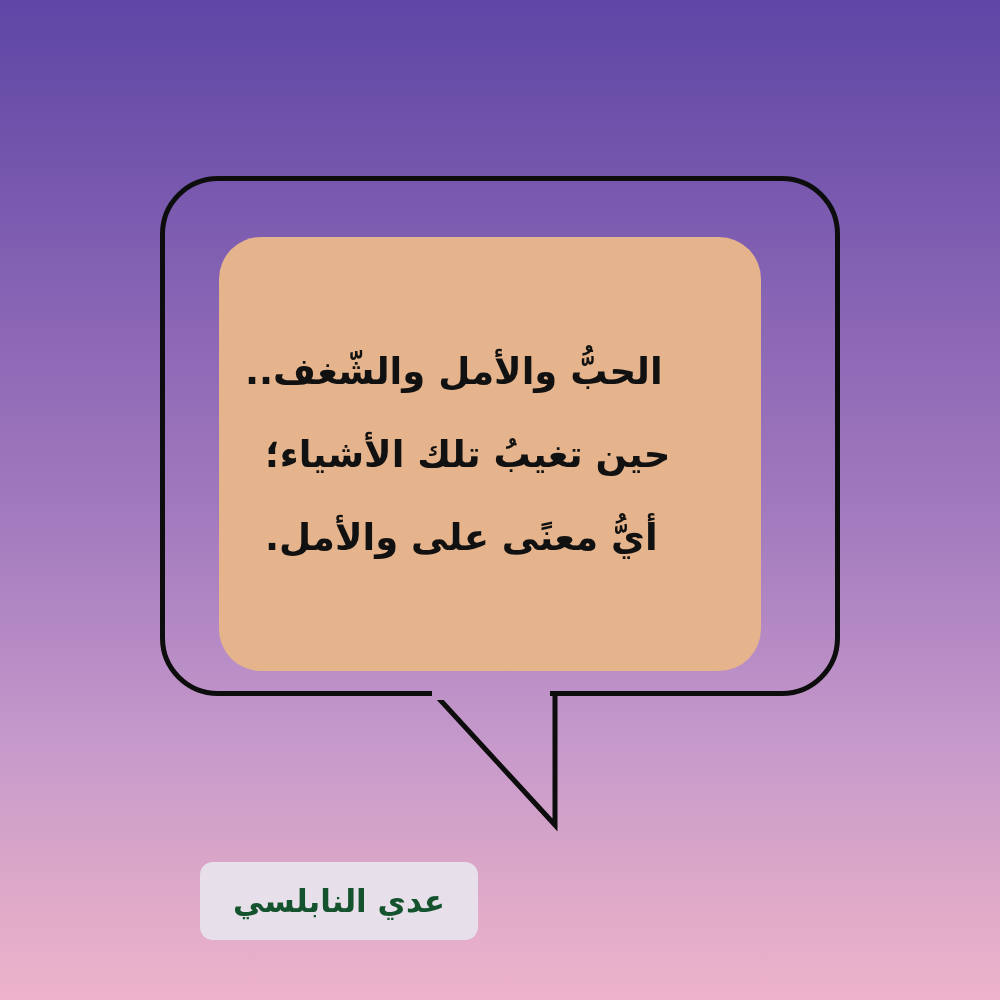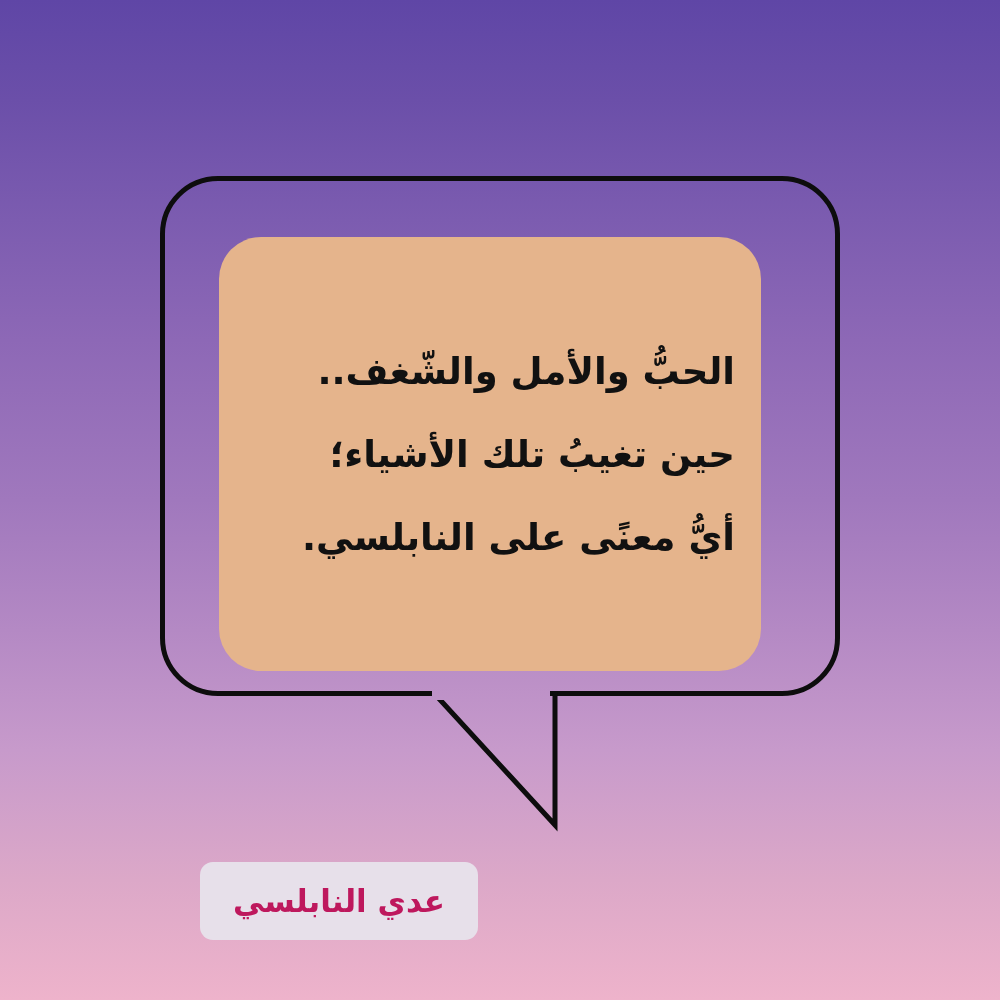--- a/index.html
+++ b/index.html
@@ -75,61 +75,62 @@
     left: 219px;
     top: 237px;
     width: 542px;
     height: 434px;
     background: #e5b48c;
     border-radius: 42px;
     box-sizing: border-box;
     display: flex;
     flex-direction: column;
     justify-content: center;
-    align-items: flex-end;
+    align-items: flex-start;
     padding: 18px 26px;
   }
 
   .quote-line {
     direction: rtl;
     unicode-bidi: bidi-override;
     text-align: center;
     color: #111111;
     font-family: "DejaVu Sans", "Liberation Sans", sans-serif;
     font-weight: 700;
     font-size: 37px;
     line-height: 1.0;
     letter-spacing: 0px;
     white-space: nowrap;
     margin: 0;
     padding: 0;
   }
 
   .quote-line + .quote-line {
     margin-top: 46px;
+    margin-left: 20px;
   }
 
   
   #author-badge {
     position: absolute;
     left: 200px;
     top: 862px;
     width: 278px;
     height: 78px;
     background: #e7e0ea;
     border-radius: 13px;
     display: flex;
     align-items: center;
     justify-content: center;
     box-sizing: border-box;
   }
 
   #author-name {
     direction: rtl;
-    color: #be185d;
+    color: #14532d;
     font-family: "DejaVu Sans", "Liberation Sans", sans-serif;
     font-weight: 700;
     font-size: 31px;
     line-height: 1;
     white-space: nowrap;
   }
 </style>
 </head>
 <body>
 
@@ -141,20 +142,20 @@
 
   <svg id="bubble-tail" viewBox="0 0 200 180" width="200" height="180" fill="none" xmlns="http://www.w3.org/2000/svg">
     <path d="M 32 21 L 155 155 L 155 21" stroke="#0d0d0d" stroke-width="5" fill="none" stroke-linecap="butt" stroke-linejoin="miter"></path>
   </svg>
 
   <div id="tail-gap" style="background: linear-gradient(rgb(95, 70, 166) 0%, rgb(107, 79, 169) 10%, rgb(124, 92, 176) 22%, rgb(141, 104, 182) 34%, rgb(160, 120, 189) 50%, rgb(180, 137, 196) 63%, rgb(199, 154, 203) 75%, rgb(220, 168, 200) 88%, rgb(238, 179, 203) 100%) 0px -686px / 1000px 1000px no-repeat;"></div>
 
   <div id="quote-panel">
     <p class="quote-line">الحبُّ والأمل والشّغف..</p>
     <p class="quote-line">حين تغيبُ تلك الأشياء؛</p>
-    <p class="quote-line">أيُّ معنًى على النابلسي.</p>
+    <p class="quote-line">أيُّ معنًى على والأمل.</p>
   </div>
 
   <div id="author-badge">
     <span id="author-name">عدي النابلسي</span>
   </div>
 
 </div>
 
 </body></html>

